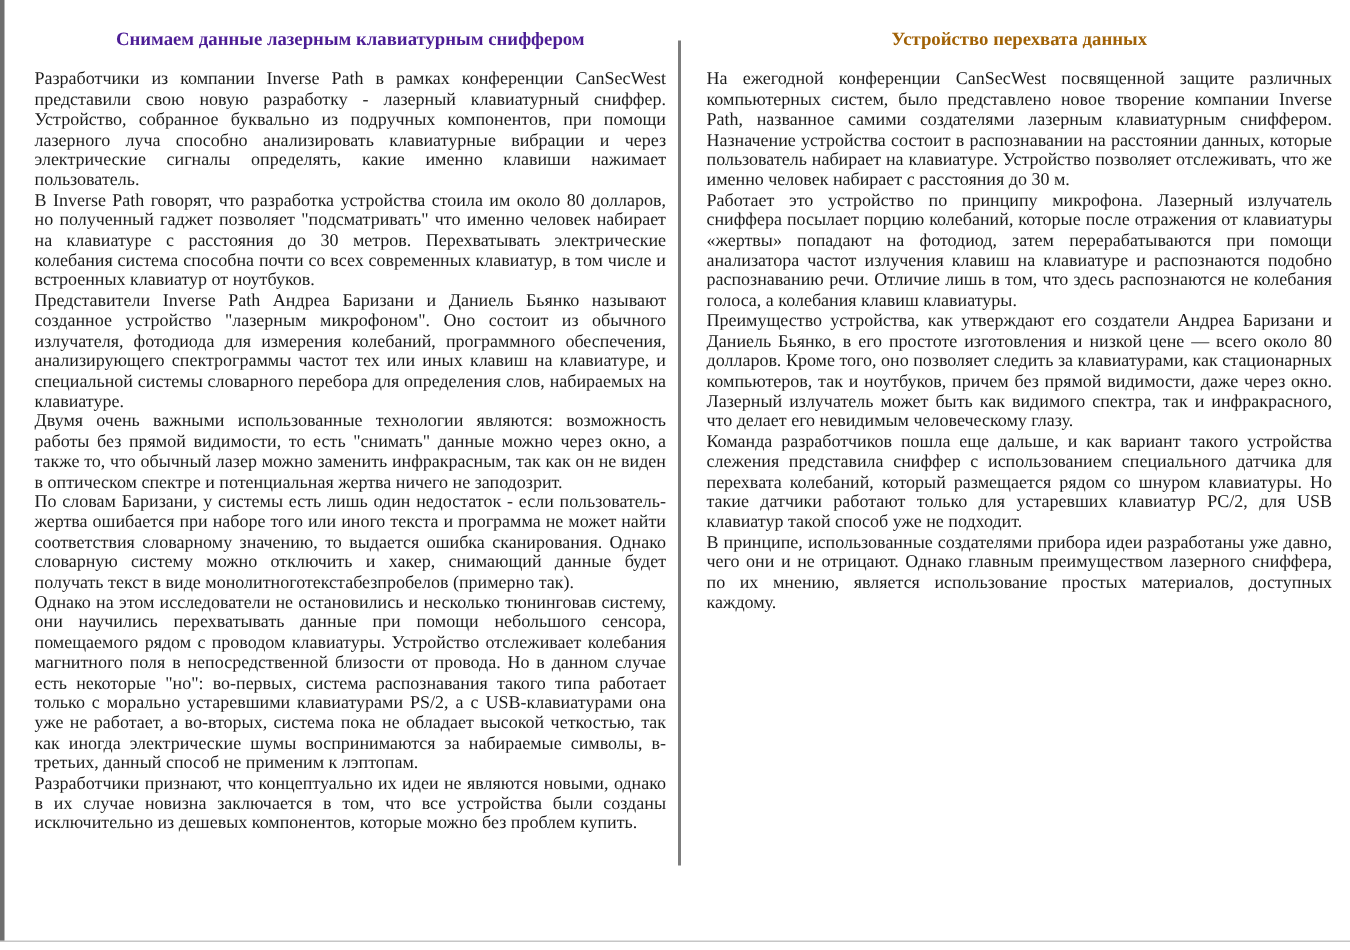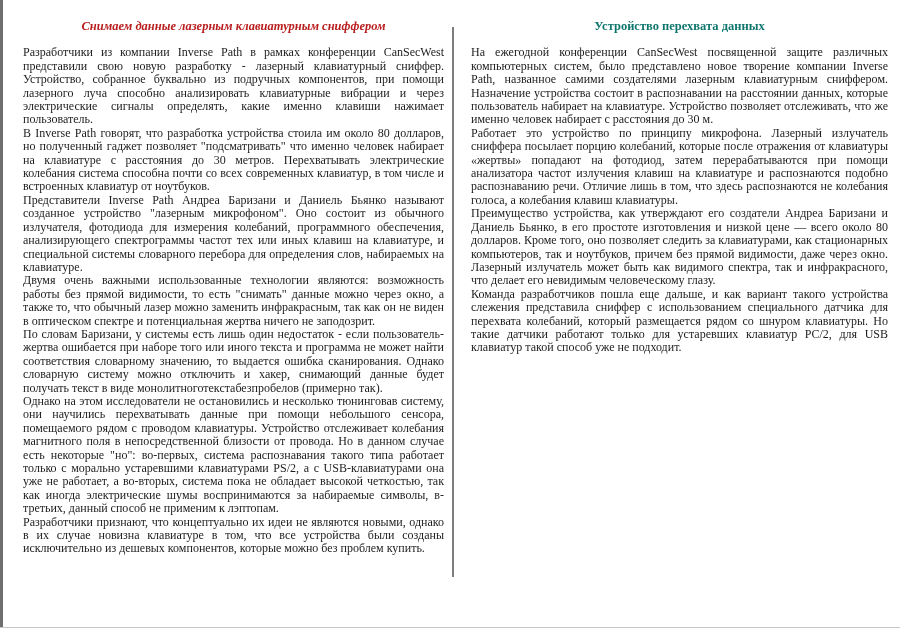--- a/index.html
+++ b/index.html
@@ -54,30 +54,31 @@
 </style>
 </head>
 <body>
 
 <div class="page">
   <div class="edge-left"></div>
   <div class="edge-bottom"></div>
   <div class="column-divider"></div>
 
   <div class="col col-left">
-    <h1 class="col-heading" style="color: #b91c1c; font-style: italic;">Снимаем данные лазерным клавиатурным сниффером</h1>
+    <h1 class="col-heading" style="color: #4c1d95;">Снимаем данные лазерным клавиатурным сниффером</h1>
     <p>Разработчики из компании Inverse Path в рамках конференции CanSecWest представили свою новую разработку - лазерный клавиатурный сниффер. Устройство, собранное буквально из подручных компонентов, при помощи лазерного луча способно анализировать клавиатурные вибрации и через электрические сигналы определять, какие именно клавиши нажимает пользователь.</p>
     <p>В Inverse Path говорят, что разработка устройства стоила им около 80 долларов, но полученный гаджет позволяет "подсматривать" что именно человек набирает на клавиатуре с расстояния до 30 метров. Перехватывать электрические колебания система способна почти со всех современных клавиатур, в том числе и встроенных клавиатур от ноутбуков.</p>
     <p>Представители Inverse Path Андреа Баризани и Даниель Бьянко называют созданное устройство "лазерным микрофоном". Оно состоит из обычного излучателя, фотодиода для измерения колебаний, программного обеспечения, анализирующего спектрограммы частот тех или иных клавиш на клавиатуре, и специальной системы словарного перебора для определения слов, набираемых на клавиатуре.</p>
     <p>Двумя очень важными использованные технологии являются: возможность работы без прямой видимости, то есть "снимать" данные можно через окно, а также то, что обычный лазер можно заменить инфракрасным, так как он не виден в оптическом спектре и потенциальная жертва ничего не заподозрит.</p>
     <p>По словам Баризани, у системы есть лишь один недостаток - если пользователь-жертва ошибается при наборе того или иного текста и программа не может найти соответствия словарному значению, то выдается ошибка сканирования. Однако словарную систему можно отключить и хакер, снимающий данные будет получать текст в виде монолитноготекстабезпробелов (примерно так).</p>
     <p>Однако на этом исследователи не остановились и несколько тюнинговав систему, они научились перехватывать данные при помощи небольшого сенсора, помещаемого рядом с проводом клавиатуры. Устройство отслеживает колебания магнитного поля в непосредственной близости от провода. Но в данном случае есть некоторые "но": во-первых, система распознавания такого типа работает только с морально устаревшими клавиатурами PS/2, а с USB-клавиатурами она уже не работает, а во-вторых, система пока не обладает высокой четкостью, так как иногда электрические шумы воспринимаются за набираемые символы, в-третьих, данный способ не применим к лэптопам.</p>
-    <p>Разработчики признают, что концептуально их идеи не являются новыми, однако в их случае новизна клавиатуре в том, что все устройства были созданы исключительно из дешевых компонентов, которые можно без проблем купить.</p>
+    <p>Разработчики признают, что концептуально их идеи не являются новыми, однако в их случае новизна заключается в том, что все устройства были созданы исключительно из дешевых компонентов, которые можно без проблем купить.</p>
   </div>
 
   <div class="col col-right">
-    <h1 class="col-heading" style="color: #0f766e;">Устройство перехвата данных</h1>
+    <h1 class="col-heading" style="color: #a16207;">Устройство перехвата данных</h1>
     <p>На ежегодной конференции CanSecWest посвященной защите различных компьютерных систем, было представлено новое творение компании Inverse Path, названное самими создателями лазерным клавиатурным сниффером. Назначение устройства состоит в распознавании на расстоянии данных, которые пользователь набирает на клавиатуре. Устройство позволяет отслеживать, что же именно человек набирает с расстояния до 30 м.</p>
     <p>Работает это устройство по принципу микрофона. Лазерный излучатель сниффера посылает порцию колебаний, которые после отражения от клавиатуры «жертвы» попадают на фотодиод, затем перерабатываются при помощи анализатора частот излучения клавиш на клавиатуре и распознаются подобно распознаванию речи. Отличие лишь в том, что здесь распознаются не колебания голоса, а колебания клавиш клавиатуры.</p>
     <p>Преимущество устройства, как утверждают его создатели Андреа Баризани и Даниель Бьянко, в его простоте изготовления и низкой цене — всего около 80 долларов. Кроме того, оно позволяет следить за клавиатурами, как стационарных компьютеров, так и ноутбуков, причем без прямой видимости, даже через окно. Лазерный излучатель может быть как видимого спектра, так и инфракрасного, что делает его невидимым человеческому глазу.</p>
     <p>Команда разработчиков пошла еще дальше, и как вариант такого устройства слежения представила сниффер с использованием специального датчика для перехвата колебаний, который размещается рядом со шнуром клавиатуры. Но такие датчики работают только для устаревших клавиатур PC/2, для USB клавиатур такой способ уже не подходит.</p>
+    <p>В принципе, использованные создателями прибора идеи разработаны уже давно, чего они и не отрицают. Однако главным преимуществом лазерного сниффера, по их мнению, является использование простых материалов, доступных каждому.</p>
   </div>
 </div>
 
 </body></html>

